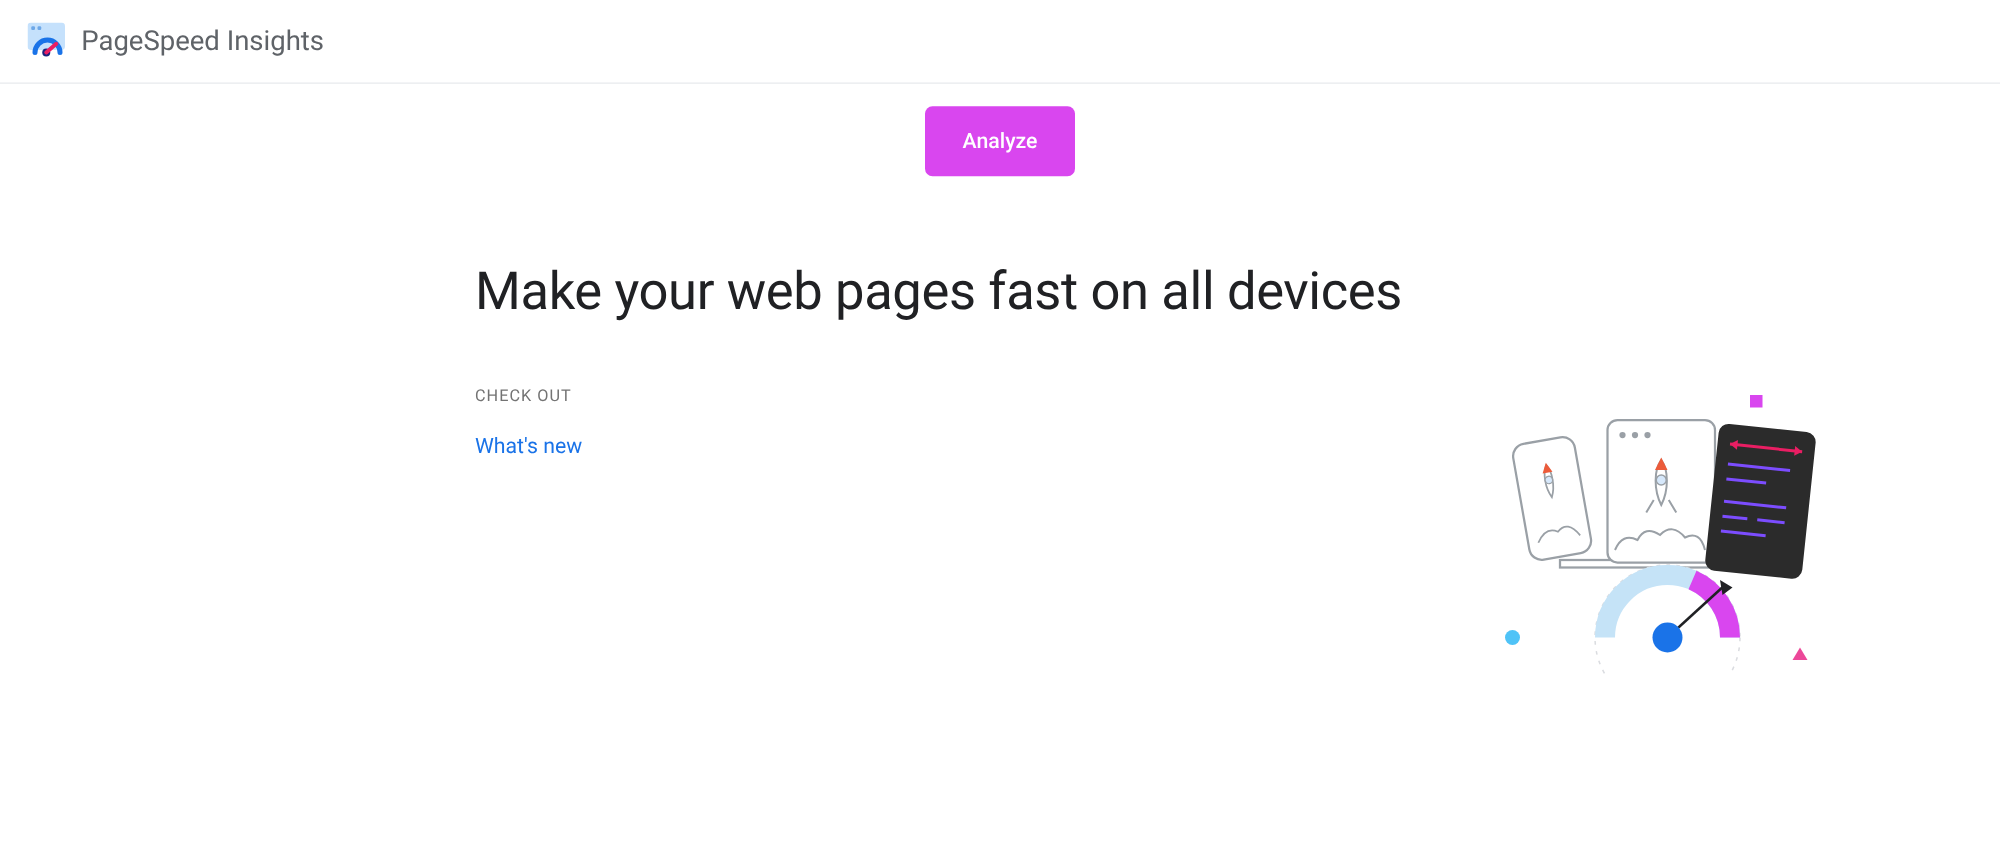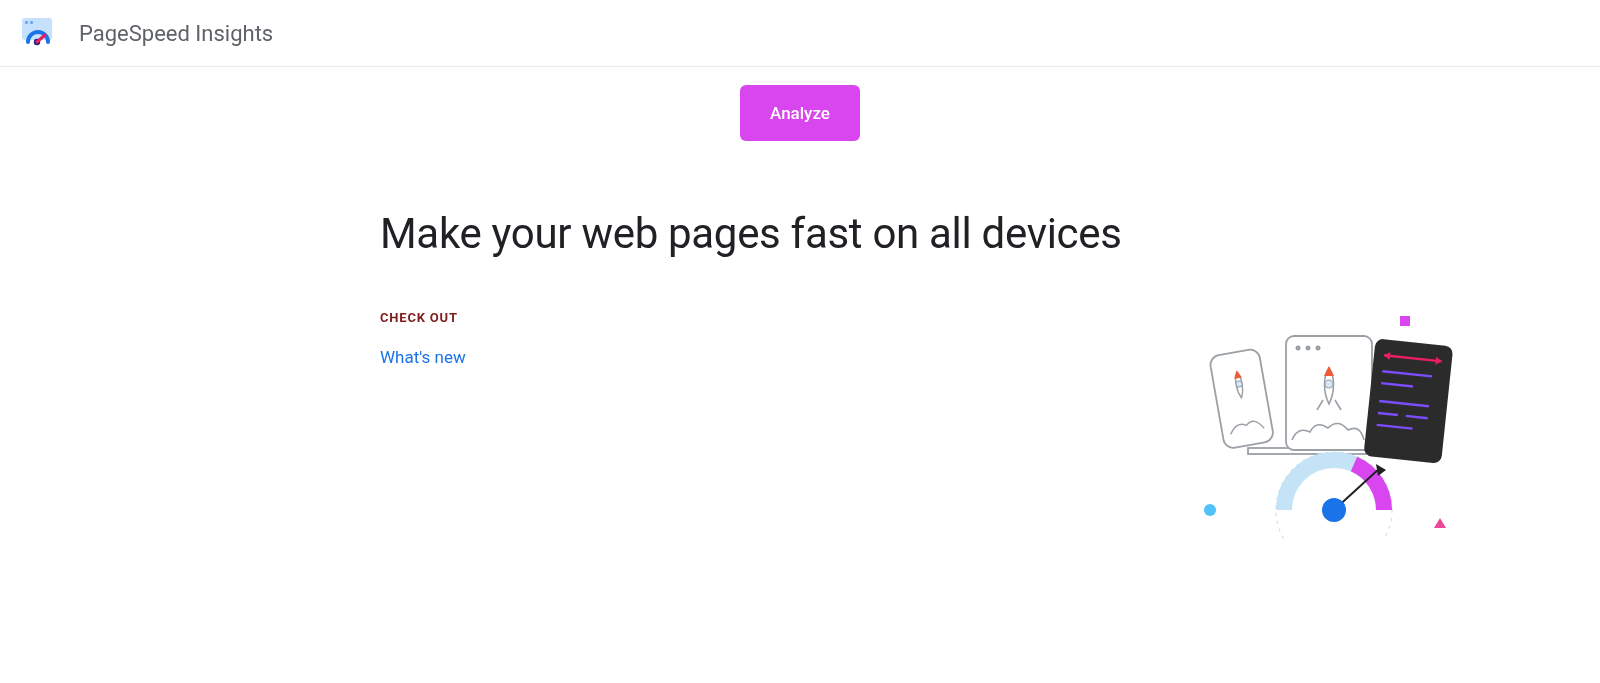--- a/index.html
+++ b/index.html
@@ -9,21 +9,21 @@
     color: #202124;
     width: 1600px;
     height: 683px;
     overflow: hidden;
   }
   .header {
     display: flex;
     align-items: center;
     padding: 18px 22px;
     border-bottom: 1px solid #e8eaed;
-    gap: 27px;
+    gap: 13px;
   }
   .logo-icon {
     width: 30px;
     height: 30px;
     position: relative;
     flex-shrink: 0;
   }
   .app-title {
     font-size: 22px;
     font-weight: 400;
@@ -70,28 +70,29 @@
   .headline {
     font-size: 42px;
     font-weight: 400;
     color: #202124;
     margin-bottom: 52px;
     letter-spacing: -0.3px;
   }
   .checkout-label {
     font-size: 13px;
     letter-spacing: 0.8px;
-    color: #7f1d1d;
+    color: #737373;
     margin-bottom: 22px;
-    font-weight: 700;
+    font-weight: 400;
   }
   .links {
     display: flex;
-    flex-direction: column;
+    flex-direction: row;
     gap: 24px;
+    text-align: right;
   }
   .links a {
     color: #1a73e8;
     text-decoration: none;
     font-size: 17px;
     font-weight: 400;
   }
   .illustration {
     position: absolute;
     right: 140px;

